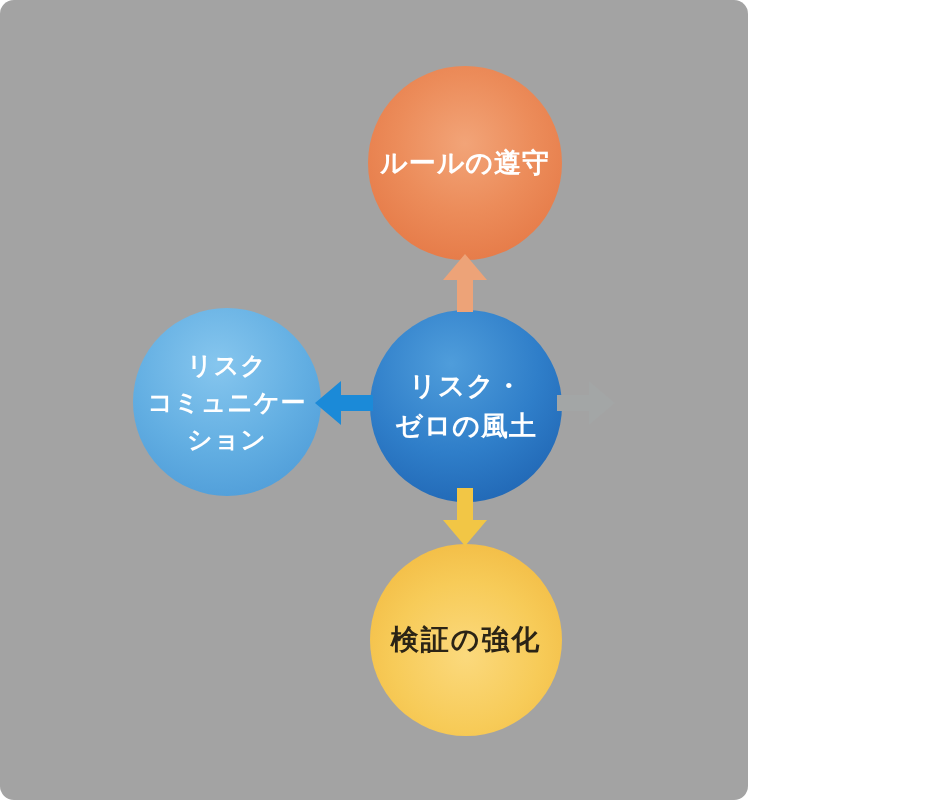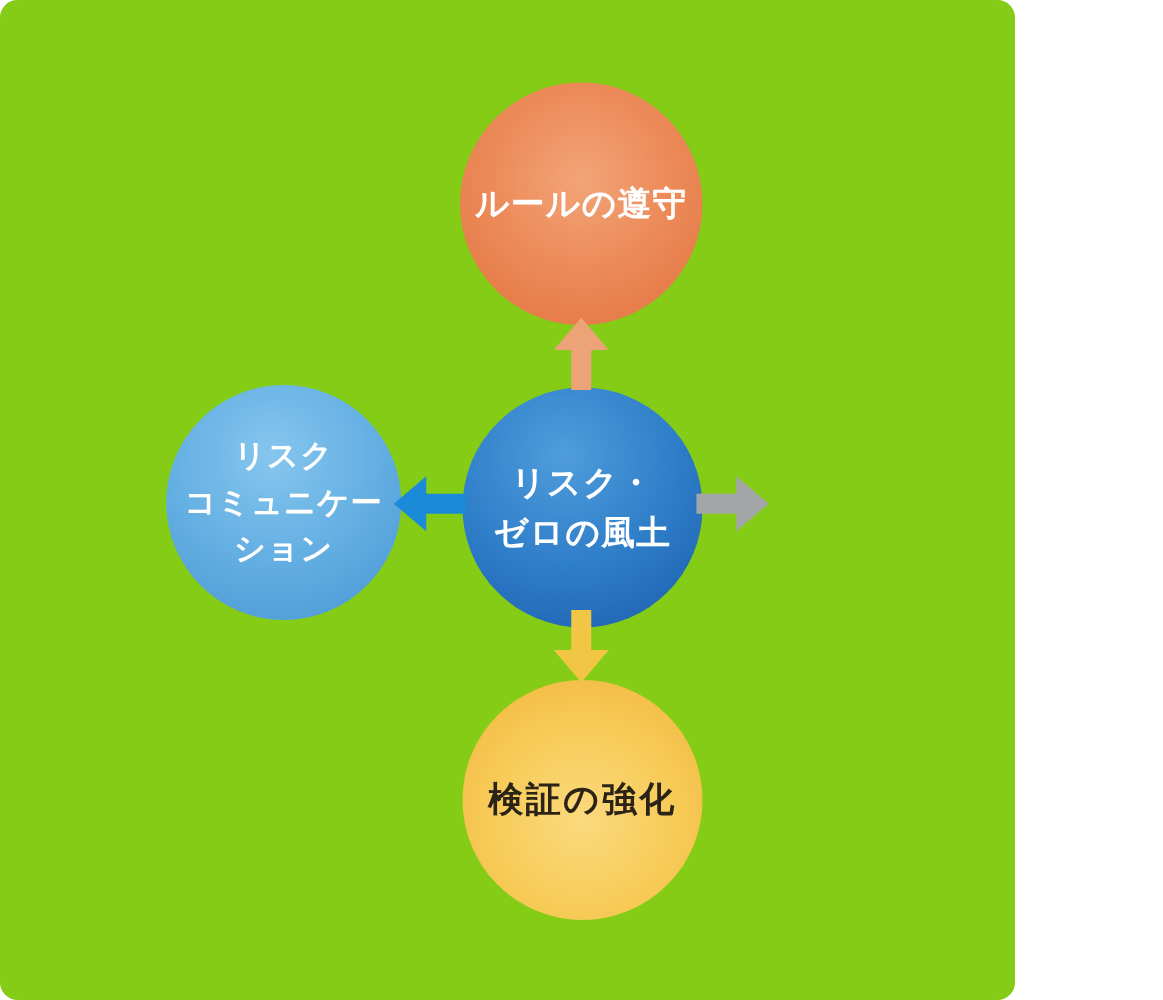--- a/index.html
+++ b/index.html
@@ -3,23 +3,23 @@
 <meta charset="utf-8">
 <style>
   html, body {
     margin: 0;
     padding: 0;
     background: #ffffff;
     font-family: "Liberation Sans", "DejaVu Sans", sans-serif;
   }
   .canvas {
     position: relative;
-    width: 812px;
+    width: 748px;
     height: 800px;
-    background: #84cc16;
+    background: #a3a3a3;
     border-radius: 14px;
     overflow: hidden;
   }
   .circle {
     position: absolute;
     border-radius: 50%;
     display: flex;
     flex-direction: column;
     align-items: center;
     justify-content: center;

